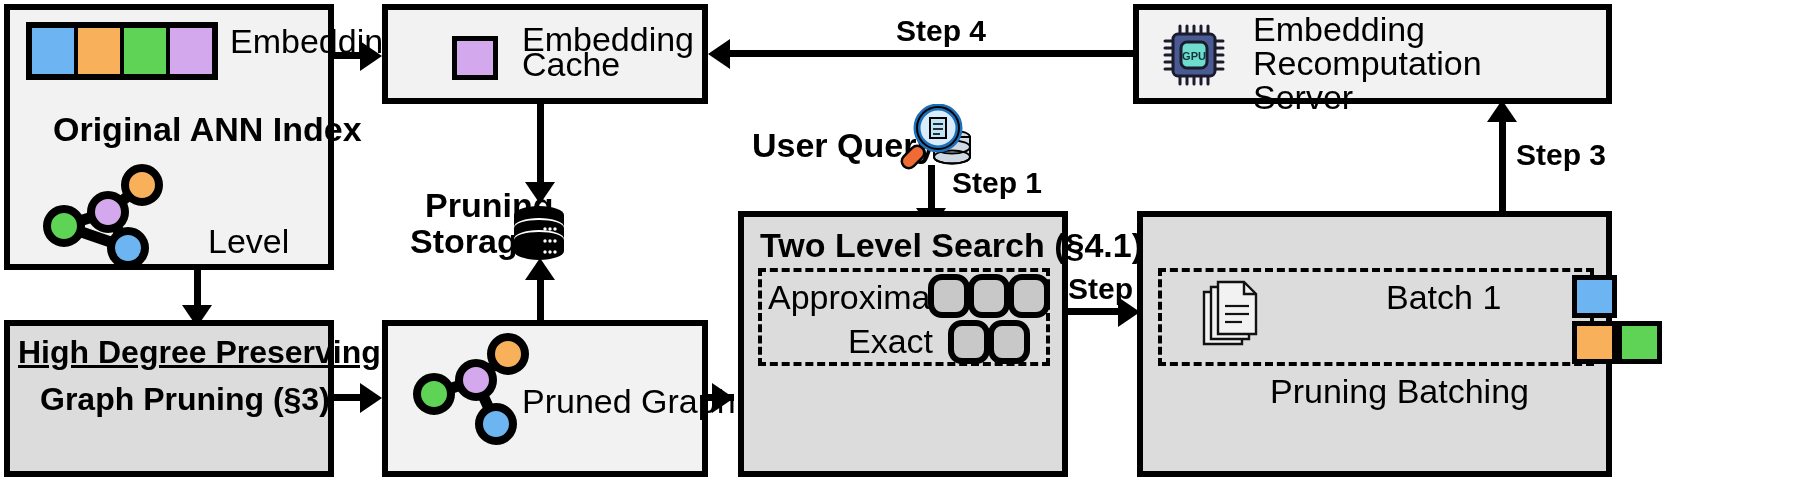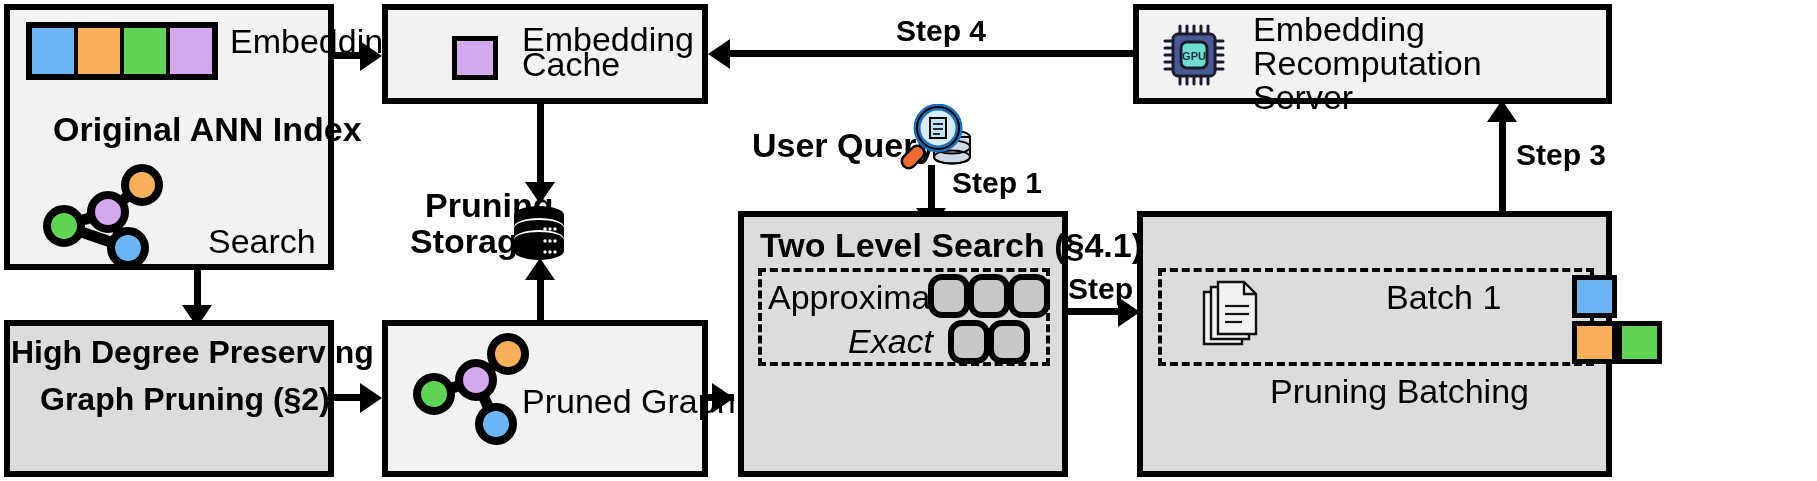--- a/index.html
+++ b/index.html
@@ -63,29 +63,29 @@
         <line x1="34" y1="66" x2="98" y2="88"></line>
       </g>
       <g stroke="#000" stroke-width="8">
         <circle cx="112" cy="25" r="17" fill="#f8b05a"></circle>
         <circle cx="78" cy="52" r="17" fill="#d4a8ed"></circle>
         <circle cx="34" cy="66" r="17" fill="#5fd355"></circle>
         <circle cx="98" cy="88" r="17" fill="#6cb5f2"></circle>
       </g>
     </svg>
   </div>
-  <div class="lbl t32" style="left:208px;top:222px;">Search</div>
+  <div class="lbl t32" style="left:208px;top:222px;">Level</div>
 
   <div class="vline" style="left:194px;top:270px;height:38px;"></div>
   <div class="ahead ad" style="left:182px;top:305px;"></div>
 
   <div class="box gray" style="left:4px;top:320px;width:330px;height:157px;">
   </div>
-  <div class="lbl t30 bold" style="left:11px;top:335px;">High Degree Preserving</div>
-  <div class="lbl t30 bold" style="left:40px;top:382px;">Graph Pruning (§2)</div>
+  <div class="lbl t30 bold" style="left:18px;top:335px;text-decoration:underline;">High Degree Preserving</div>
+  <div class="lbl t30 bold" style="left:40px;top:382px;">Graph Pruning (§3)</div>
 
   <div class="hline" style="left:334px;top:394px;width:28px;"></div>
   <div class="ahead ar" style="left:360px;top:383px;"></div>
 
   <div class="box" style="left:382px;top:4px;width:326px;height:100px;">
   </div>
   <div class="chip" style="left:452px;top:36px;width:46px;height:44px;background:#d4a8ed;"></div>
   <div class="lbl t32" style="left:522px;top:20px;">Embedding</div>
   <div class="lbl t32" style="left:522px;top:45px;">Cache</div>
 
@@ -183,21 +183,21 @@
   </div>
   <div class="lbl t32 bold" style="left:760px;top:226px;">Two Level Search (§4.1)</div>
 
   <div class="dashed" style="left:758px;top:268px;width:292px;height:98px;"></div>
 
   <div class="lbl t32" style="left:768px;top:278px;">Approximate</div>
   <div class="qbox" style="left:928px;top:274px;width:42px;height:44px;"></div>
   <div class="qbox" style="left:968px;top:274px;width:42px;height:44px;"></div>
   <div class="qbox" style="left:1008px;top:274px;width:42px;height:44px;"></div>
 
-  <div class="lbl t32" style="left:848px;top:322px;font-style:italic;">Exact</div>
+  <div class="lbl t32" style="left:848px;top:322px;">Exact</div>
   <div class="qbox" style="left:948px;top:320px;width:42px;height:44px;"></div>
   <div class="qbox" style="left:988px;top:320px;width:42px;height:44px;"></div>
 
 
   <div class="hline" style="left:1068px;top:308px;width:62px;"></div>
   <div class="ahead ar" style="left:1118px;top:297px;"></div>
   <div class="lbl t28 bold" style="left:1068px;top:272px;">Step 2</div>
 
   <div class="box gray" style="left:1137px;top:211px;width:475px;height:266px;">
   </div>

